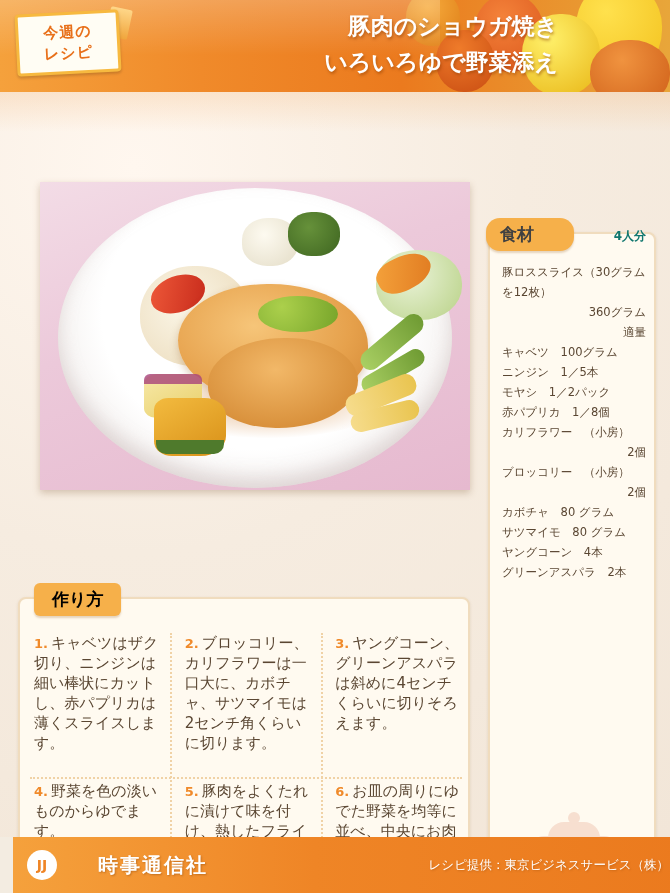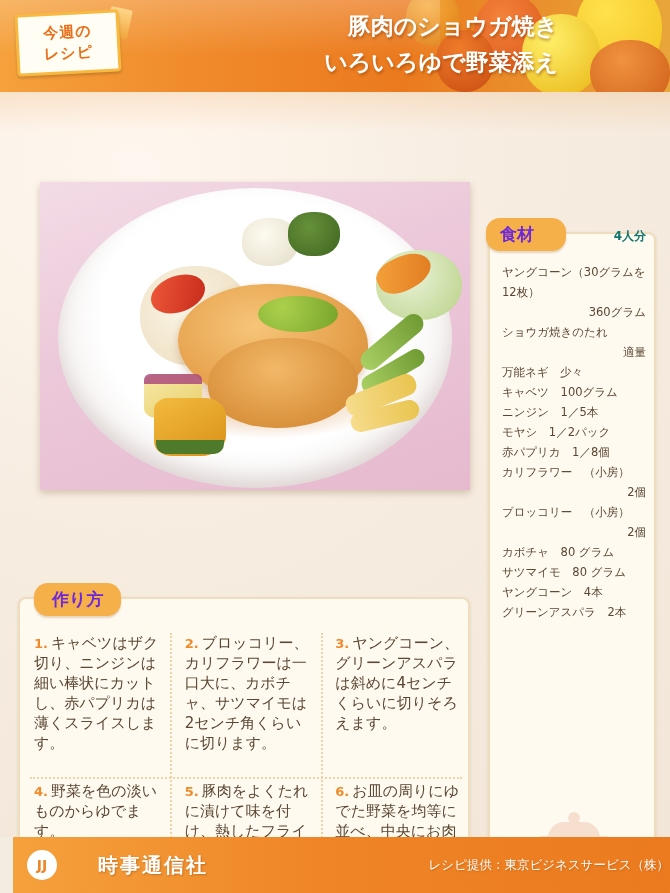--- a/index.html
+++ b/index.html
@@ -142,22 +142,22 @@
   
   .steps {
     position: absolute; left: 18px; top: 505px; width: 452px; height: 320px;
     background: #fffaf0;
     border: 2px solid #f0dcbe;
     border-radius: 8px;
     box-shadow: 0 1px 3px rgba(150,110,60,.18);
   }
   .steps-title {
     position: absolute; left: 14px; top: -16px;
-    background: #f6b04a; color: #6d28d9; font-weight: bold; font-size: 17px;
-    padding: 5px 18px; border-radius: 14px;
+    background: #f6b04a; color: #000000; font-weight: bold; font-size: 17px;
+    padding: 5px 18px; border-radius: 6px;
     box-shadow: 0 2px 2px rgba(150,100,40,.25);
   }
   .steps-grid {
     position: absolute; left: 0; top: 26px; width: 452px; height: 292px;
     display: grid; grid-template-columns: 1fr 1fr 1fr; grid-template-rows: 148px 1fr;
   }
   .step {
     padding: 8px 12px 0 14px;
     position: relative;
   }
@@ -192,22 +192,22 @@
 
   
   .ingredients {
     position: absolute; left: 488px; top: 140px; width: 168px; height: 690px;
     background: #fffaf0;
     border: 2px solid #f0dcbe;
     border-radius: 8px;
     box-shadow: 0 1px 3px rgba(150,110,60,.18);
   }
   .ing-head {
-    position: absolute; left: -4px; top: -16px; width: 80px;
-    background: #f6b04a; color: #6d28d9; font-weight: bold; font-size: 17px;
+    position: absolute; left: -4px; top: -16px; width: 88px;
+    background: #f6b04a; color: #404040; font-weight: bold; font-size: 17px;
     padding: 5px 14px; border-radius: 14px;
     box-shadow: 0 2px 2px rgba(150,100,40,.25);
   }
   .ing-serv {
     position: absolute; right: 8px; top: -6px;
     font-size: 12px; color: #0f766e; font-weight: bold;
   }
   .ing-list {
     position: absolute; left: 0; top: 28px; width: 168px;
     padding: 0 12px;
@@ -363,25 +363,23 @@
         </div>
       </div>
     </div>
   </div>
 
   <div class="ingredients">
     <div class="ing-head">食材</div>
     <div class="ing-serv">4人分</div>
 
     <div class="ing-list">
-      <div class="ing-row">ヤングコーン（30グラムを12枚）</div>
+      <div class="ing-row">豚ロススライス（30グラムを12枚）</div>
       <div class="ing-row right">360グラム</div>
-      <div class="ing-row">ショウガ焼きのたれ</div>
       <div class="ing-row right">適量</div>
-      <div class="ing-row">万能ネギ　少々</div>
       <div class="ing-row">キャベツ　100グラム</div>
       <div class="ing-row">ニンジン　1／5本</div>
       <div class="ing-row">モヤシ　1／2パック</div>
       <div class="ing-row">赤パプリカ　1／8個</div>
       <div class="ing-row">カリフラワー　（小房）</div>
       <div class="ing-row right">2個</div>
       <div class="ing-row">ブロッコリー　（小房）</div>
       <div class="ing-row right">2個</div>
       <div class="ing-row">カボチャ　80 グラム</div>
       <div class="ing-row">サツマイモ　80 グラム</div>

